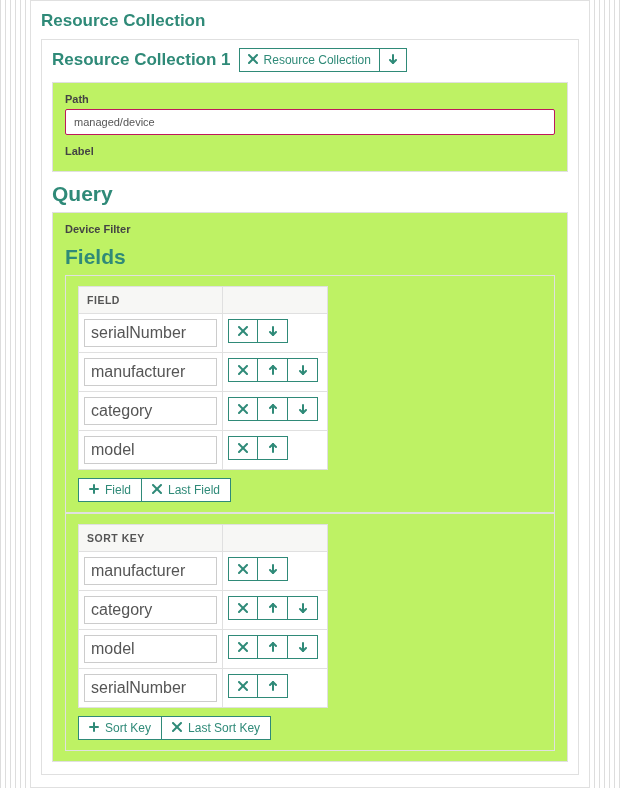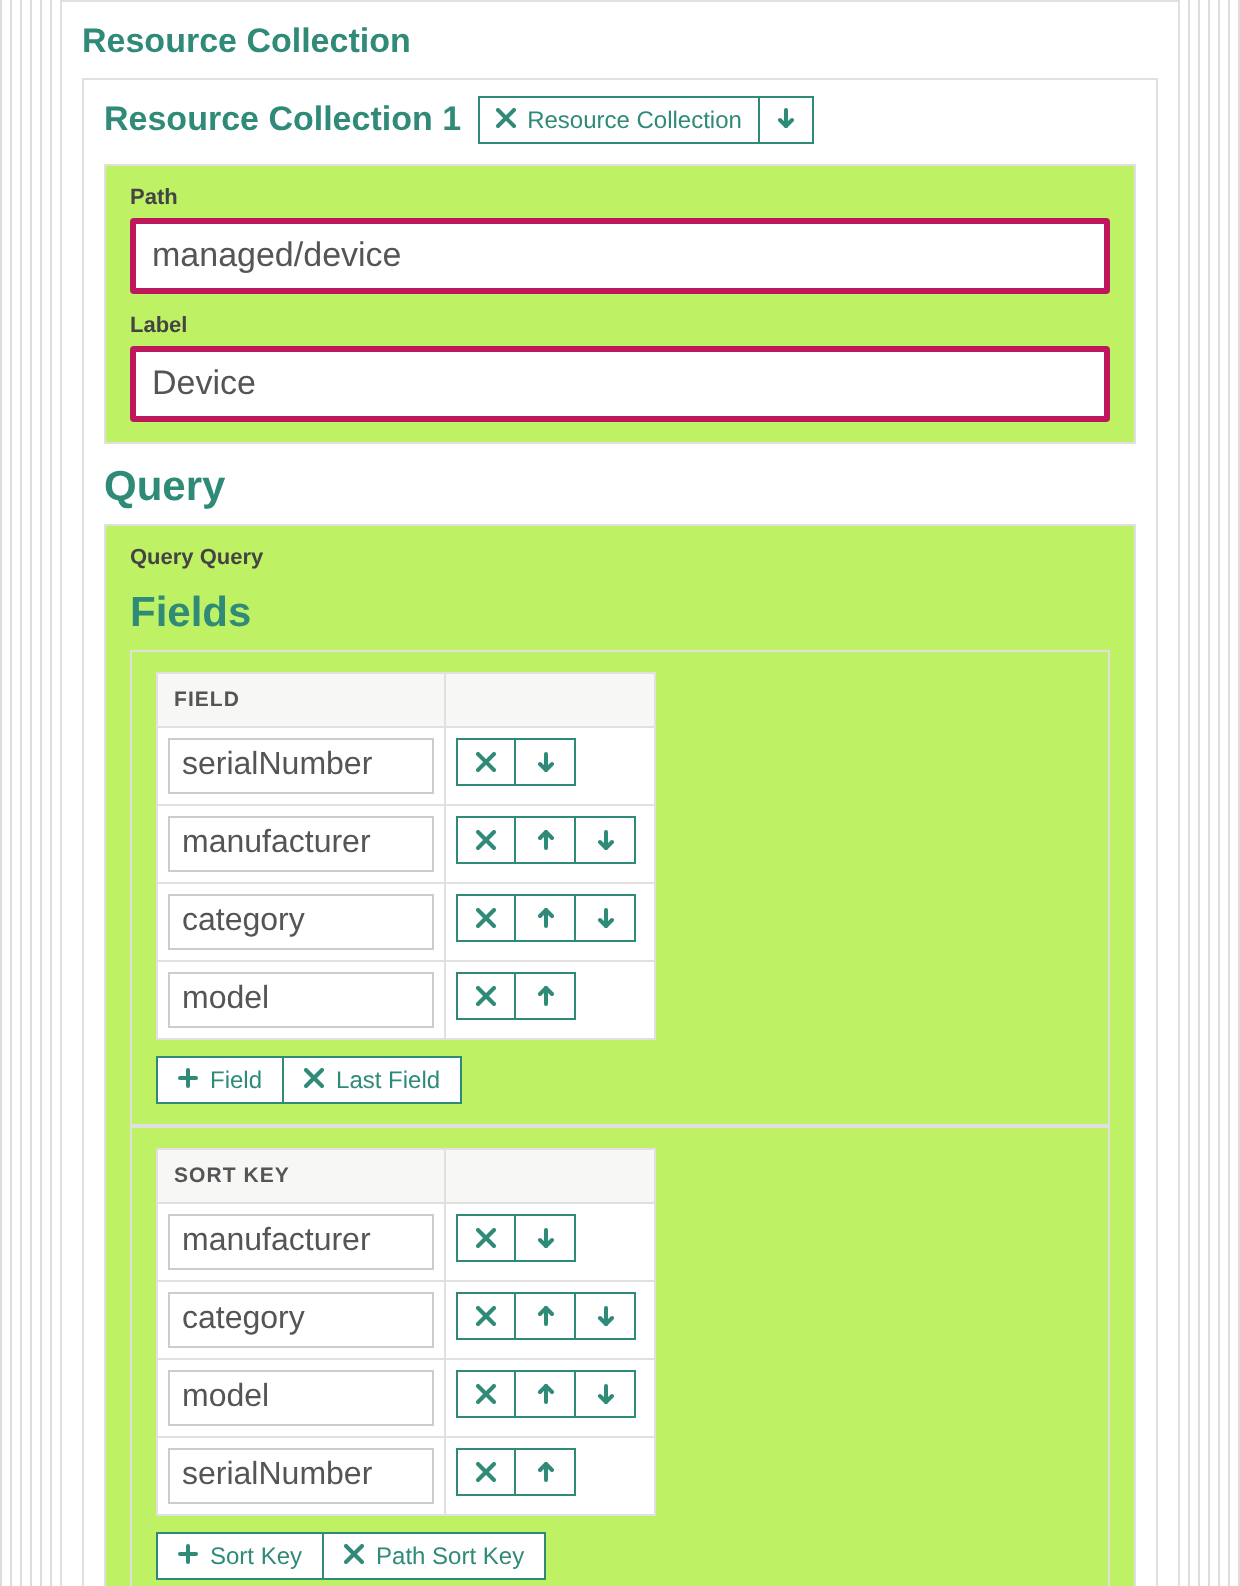--- a/index.html
+++ b/index.html
@@ -58,24 +58,24 @@
   .field-row { margin-bottom: 10px; }
   .field-label {
     font-size: 11px;
     font-weight: 600;
     color: #444;
     margin-bottom: 4px;
     display: block;
   }
   .text-input {
     width: 100%;
-    border: 3px solid #be185d;
+    border: 1px solid #be185d;
     border-radius: 2px;
     padding: 6px 8px;
-    font-size: 17px;
+    font-size: 11px;
     color: #555;
     background: #fff;
   }
   .sub-panel {
     border: 1px solid #e0e0e0;
     padding: 10px 12px;
     background: #bef264;
   }
   .list-table {
     width: 250px;
@@ -170,28 +170,27 @@
           </div>
         </div>
 
         <div class="sub-panel">
           <div class="field-row">
             <label class="field-label">Path</label>
             <input class="text-input" type="text" value="managed/device" style="">
           </div>
           <div class="field-row" style="margin-bottom:0">
             <label class="field-label">Label</label>
-            <input class="text-input" type="text" value="Device" style="">
           </div>
         </div>
 
         <h3>Query</h3>
         <div class="sub-panel">
           <div class="field-row" style="margin-bottom:0">
-            <label class="field-label">Query Query</label>
+            <label class="field-label">Device Filter</label>
           </div>
 
           <h3>Fields</h3>
           <div class="sub-panel">
             <div class="list-table">
               <div class="list-table-head">
                 <div class="col-a">FIELD</div>
                 <div class="col-b"></div>
               </div>
 
@@ -388,21 +387,21 @@
                                   <line x1="5" y1="1" x2="5" y2="9" stroke-width="2" stroke-linecap="round"></line>
                                   <line x1="1" y1="5" x2="9" y2="5" stroke-width="2" stroke-linecap="round"></line>
                                 </svg></span>
                 <span>Sort Key</span>
               </button>
               <button class="btn">
                 <span><svg viewBox="0 0 10 10">
                                   <line x1="1" y1="1" x2="9" y2="9" stroke-width="2" stroke-linecap="round"></line>
                                   <line x1="9" y1="1" x2="1" y2="9" stroke-width="2" stroke-linecap="round"></line>
                                 </svg></span>
-                <span>Path Sort Key</span>
+                <span>Last Sort Key</span>
               </button>
             </div>
           </div>
 
         </div>
 
       </div>
     </div>
 
   </div>

